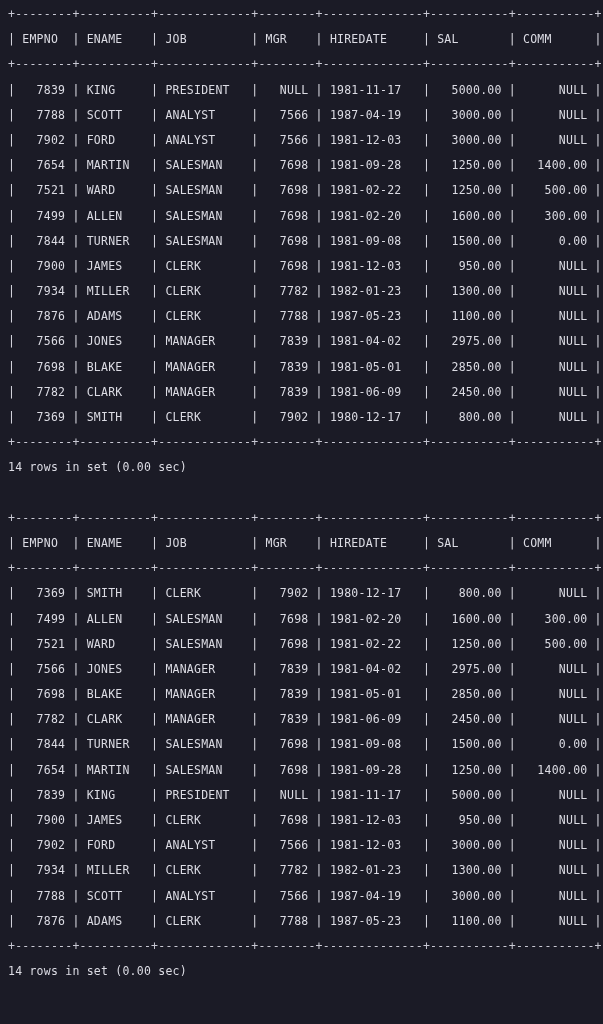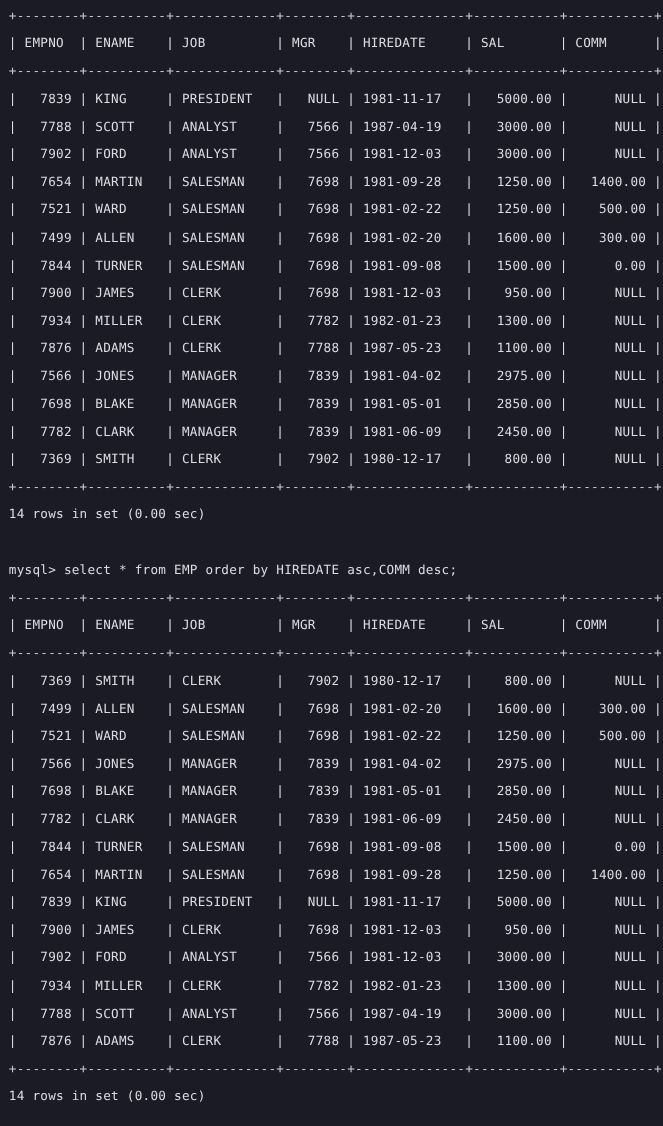--- a/index.html
+++ b/index.html
@@ -67,21 +67,20 @@
       <div class="line">|   7900 | JAMES    | CLERK       |   7698 | 1981-12-03   |    950.00 |      NULL |       30 |</div>
       <div class="line">|   7934 | MILLER   | CLERK       |   7782 | 1982-01-23   |   1300.00 |      NULL |       10 |</div>
       <div class="line">|   7876 | ADAMS    | CLERK       |   7788 | 1987-05-23   |   1100.00 |      NULL |       20 |</div>
       <div class="line">|   7566 | JONES    | MANAGER     |   7839 | 1981-04-02   |   2975.00 |      NULL |       20 |</div>
       <div class="line">|   7698 | BLAKE    | MANAGER     |   7839 | 1981-05-01   |   2850.00 |      NULL |       30 |</div>
       <div class="line">|   7782 | CLARK    | MANAGER     |   7839 | 1981-06-09   |   2450.00 |      NULL |       10 |</div>
       <div class="line">|   7369 | SMITH    | CLERK       |   7902 | 1980-12-17   |    800.00 |      NULL |       20 |</div>
       <div class="rule">+--------+----------+-------------+--------+--------------+-----------+-----------+----------+</div>
       <div class="status">14 rows in set (0.00 sec)</div>
       <div class="blank"> </div>
-      <div class="prompt-line">mysql&gt; select * from EMP order by HIREDATE asc,COMM desc;</div>
       <div class="rule">+--------+----------+-------------+--------+--------------+-----------+-----------+----------+</div>
       <div class="line">| EMPNO  | ENAME    | JOB         | MGR    | HIREDATE     | SAL       | COMM      | DEPTNO   |</div>
       <div class="rule">+--------+----------+-------------+--------+--------------+-----------+-----------+----------+</div>
       <div class="line">|   7369 | SMITH    | CLERK       |   7902 | 1980-12-17   |    800.00 |      NULL |       20 |</div>
       <div class="line">|   7499 | ALLEN    | SALESMAN    |   7698 | 1981-02-20   |   1600.00 |    300.00 |       30 |</div>
       <div class="line">|   7521 | WARD     | SALESMAN    |   7698 | 1981-02-22   |   1250.00 |    500.00 |       30 |</div>
       <div class="line">|   7566 | JONES    | MANAGER     |   7839 | 1981-04-02   |   2975.00 |      NULL |       20 |</div>
       <div class="line">|   7698 | BLAKE    | MANAGER     |   7839 | 1981-05-01   |   2850.00 |      NULL |       30 |</div>
       <div class="line">|   7782 | CLARK    | MANAGER     |   7839 | 1981-06-09   |   2450.00 |      NULL |       10 |</div>
       <div class="line">|   7844 | TURNER   | SALESMAN    |   7698 | 1981-09-08   |   1500.00 |      0.00 |       30 |</div>

